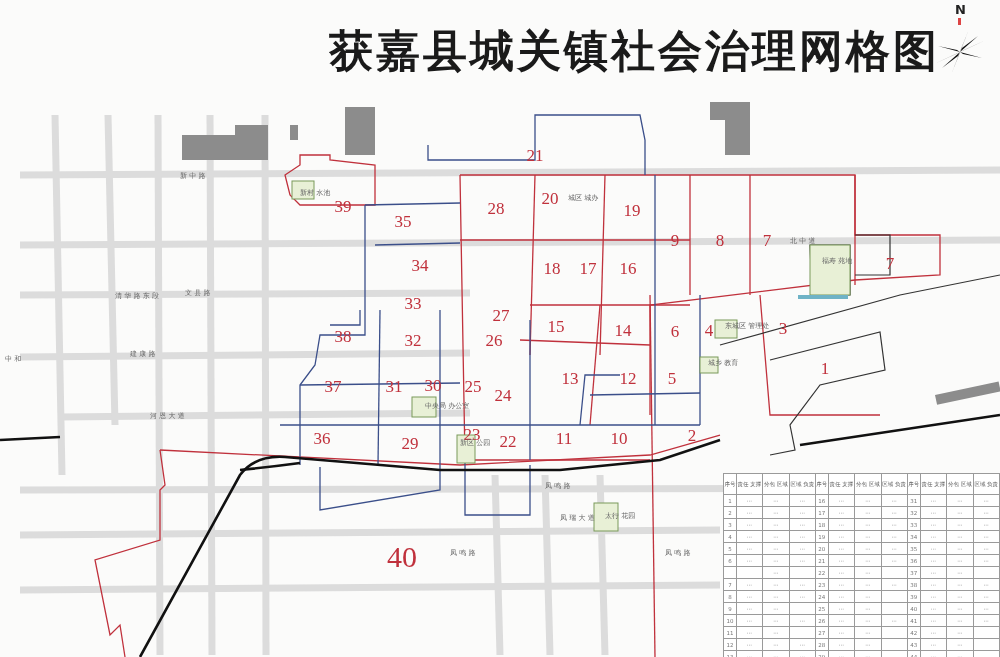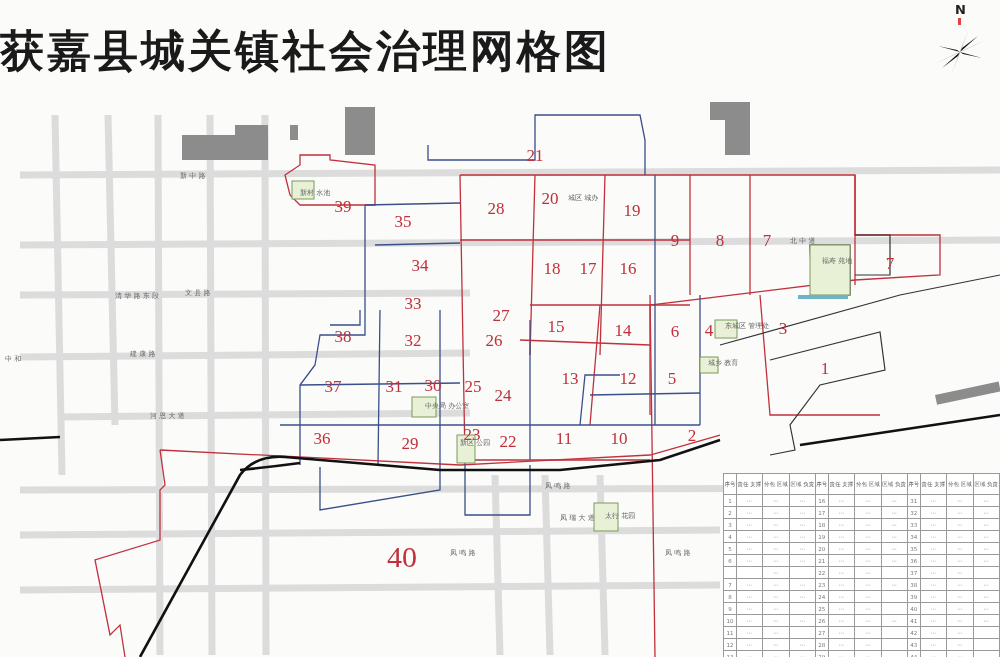--- a/index.html
+++ b/index.html
@@ -1,17 +1,17 @@
 <!DOCTYPE html>
 <html><head>
 <meta charset="utf-8">
 <style>
   html,body{margin:0;padding:0;}
   body{width:1000px;height:657px;overflow:hidden;background:#fbfbfa;font-family:"DejaVu Serif","Liberation Serif",serif;position:relative;}
-  #title{position:absolute;left:0;top:22px;width:940px;text-align:left;font-size:44px;font-weight:bold;letter-spacing:3px;color:#1a1a1a;font-family:"DejaVu Serif","Liberation Serif",serif;}
+  #title{position:absolute;left:0;top:22px;width:940px;text-align:right;font-size:44px;font-weight:bold;letter-spacing:3px;color:#1a1a1a;font-family:"DejaVu Serif","Liberation Serif",serif;}
   #north{position:absolute;left:930px;top:0;width:60px;height:80px;}
   #north .n{position:absolute;left:25px;top:2px;font-size:13px;font-weight:bold;font-family:"DejaVu Sans","Liberation Sans",sans-serif;color:#222;}
   #map{position:absolute;left:0;top:95px;width:1000px;height:562px;}
   .gn{font-family:"Liberation Serif","DejaVu Serif",serif;font-size:17px;fill:#c0313c;text-anchor:middle;dominant-baseline:middle;}
   .gn.big{font-size:30px;}
   .road{fill:#666;font-size:7px;font-family:"DejaVu Sans",sans-serif;}
   #legend{position:absolute;left:723px;top:473px;width:277px;height:184px;background:#fff;overflow:hidden;}
   #legend table{border-collapse:collapse;width:100%;font-size:5.5px;color:#777;font-family:"DejaVu Sans",sans-serif;}
   #legend th,#legend td{border:1px solid #9a9a9a;text-align:center;height:11px;padding:0;line-height:6px;}
   #legend th{height:20px;color:#555;font-weight:normal;}

